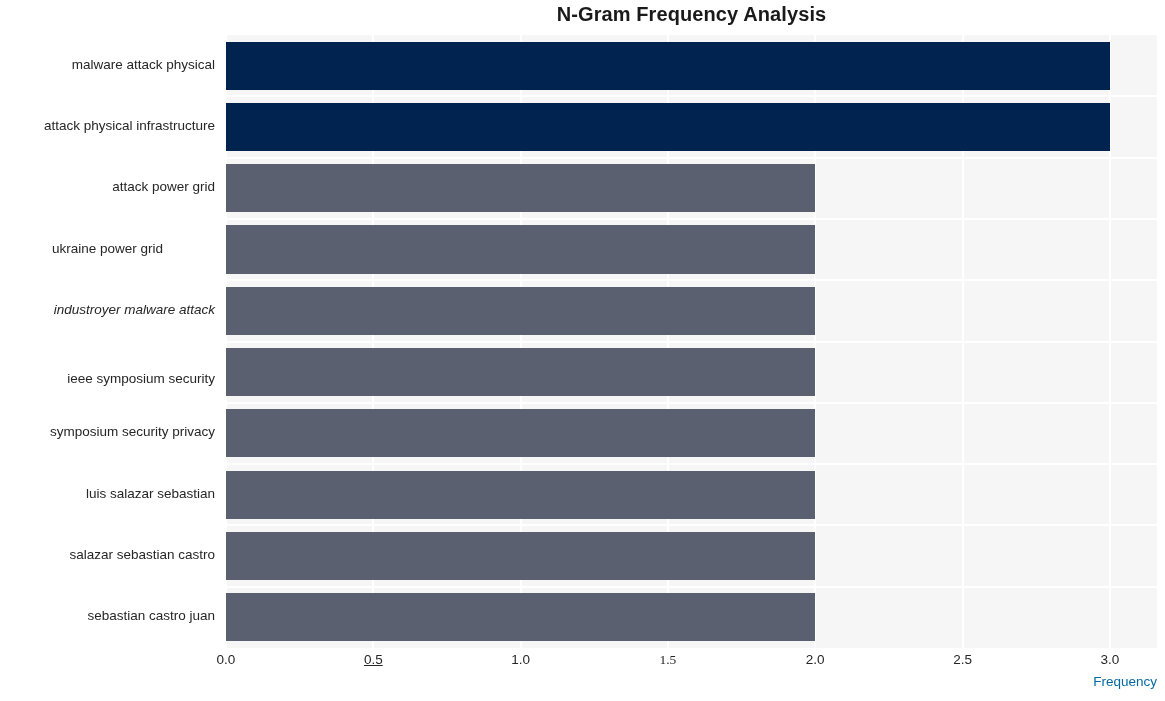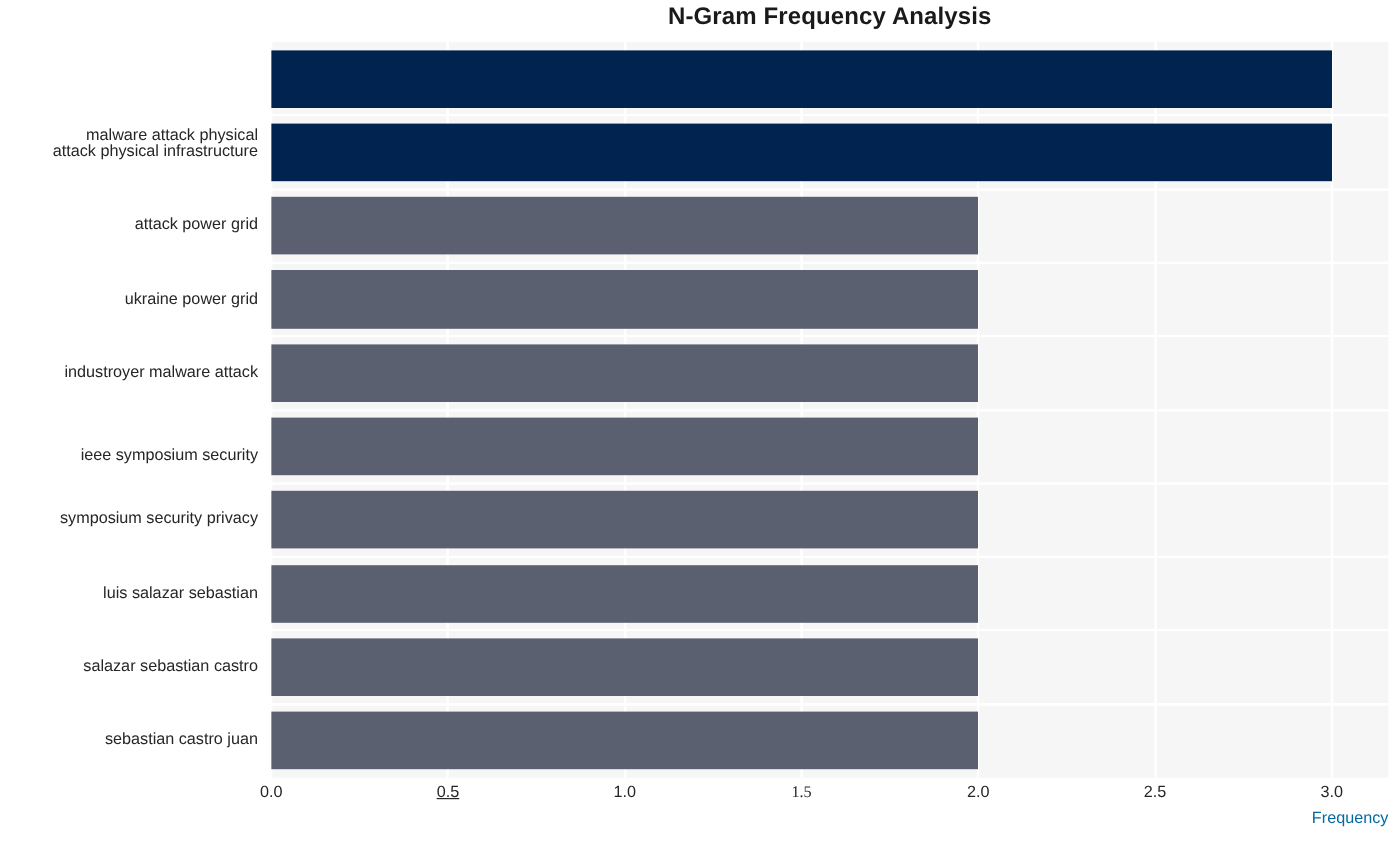--- a/index.html
+++ b/index.html
@@ -145,25 +145,25 @@
       <div class="bar" title="ukraine power grid: 2" style="top: 190.49px; height: 48.1205px; width: 589.241px; background: rgb(90, 96, 112);"></div>
       <div class="bar" title="industroyer malware attack: 2" style="top: 251.79px; height: 48.1205px; width: 589.241px; background: rgb(90, 96, 112);"></div>
       <div class="bar" title="ieee symposium security: 2" style="top: 313.09px; height: 48.1205px; width: 589.241px; background: rgb(90, 96, 112);"></div>
       <div class="bar" title="symposium security privacy: 2" style="top: 374.39px; height: 48.1205px; width: 589.241px; background: rgb(90, 96, 112);"></div>
       <div class="bar" title="luis salazar sebastian: 2" style="top: 435.69px; height: 48.1205px; width: 589.241px; background: rgb(90, 96, 112);"></div>
       <div class="bar" title="salazar sebastian castro: 2" style="top: 496.99px; height: 48.1205px; width: 589.241px; background: rgb(90, 96, 112);"></div>
       <div class="bar" title="sebastian castro juan: 2" style="top: 558.29px; height: 48.1205px; width: 589.241px; background: rgb(90, 96, 112);"></div>
     </div>
 
   <div id="ylabels">
-      <div class="ytick" style="top: 21.65px; margin-top: 48px;">malware attack physical</div>
+      <div class="ytick" style="top: 21.65px;">malware attack physical</div>
       <div class="ytick" style="top: 82.95px;">attack physical infrastructure</div>
       <div class="ytick" style="top: 144.25px;">attack power grid</div>
-      <div class="ytick" style="top: 205.55px;">ukraine power grid</div>
-      <div class="ytick" style="top: 266.85px;">industroyer malware attack</div>
+      <div class="ytick" style="top: 205.55px; text-align: center;">ukraine power grid</div>
+      <div class="ytick" style="top: 266.85px; font-style: italic;">industroyer malware attack</div>
       <div class="ytick" style="top: 328.15px; margin-top: 8px;">ieee symposium security</div>
       <div class="ytick" style="top: 389.45px;">symposium security privacy</div>
       <div class="ytick" style="top: 450.75px;">luis salazar sebastian</div>
       <div class="ytick" style="top: 512.05px;">salazar sebastian castro</div>
       <div class="ytick" style="top: 573.35px;">sebastian castro juan</div>
     </div>
 
   <div id="xlabels">
       <div class="xtick" style="left: 226px;">0.0</div>
       <div class="xtick" style="left: 373.31px; text-decoration: underline;">0.5</div>

